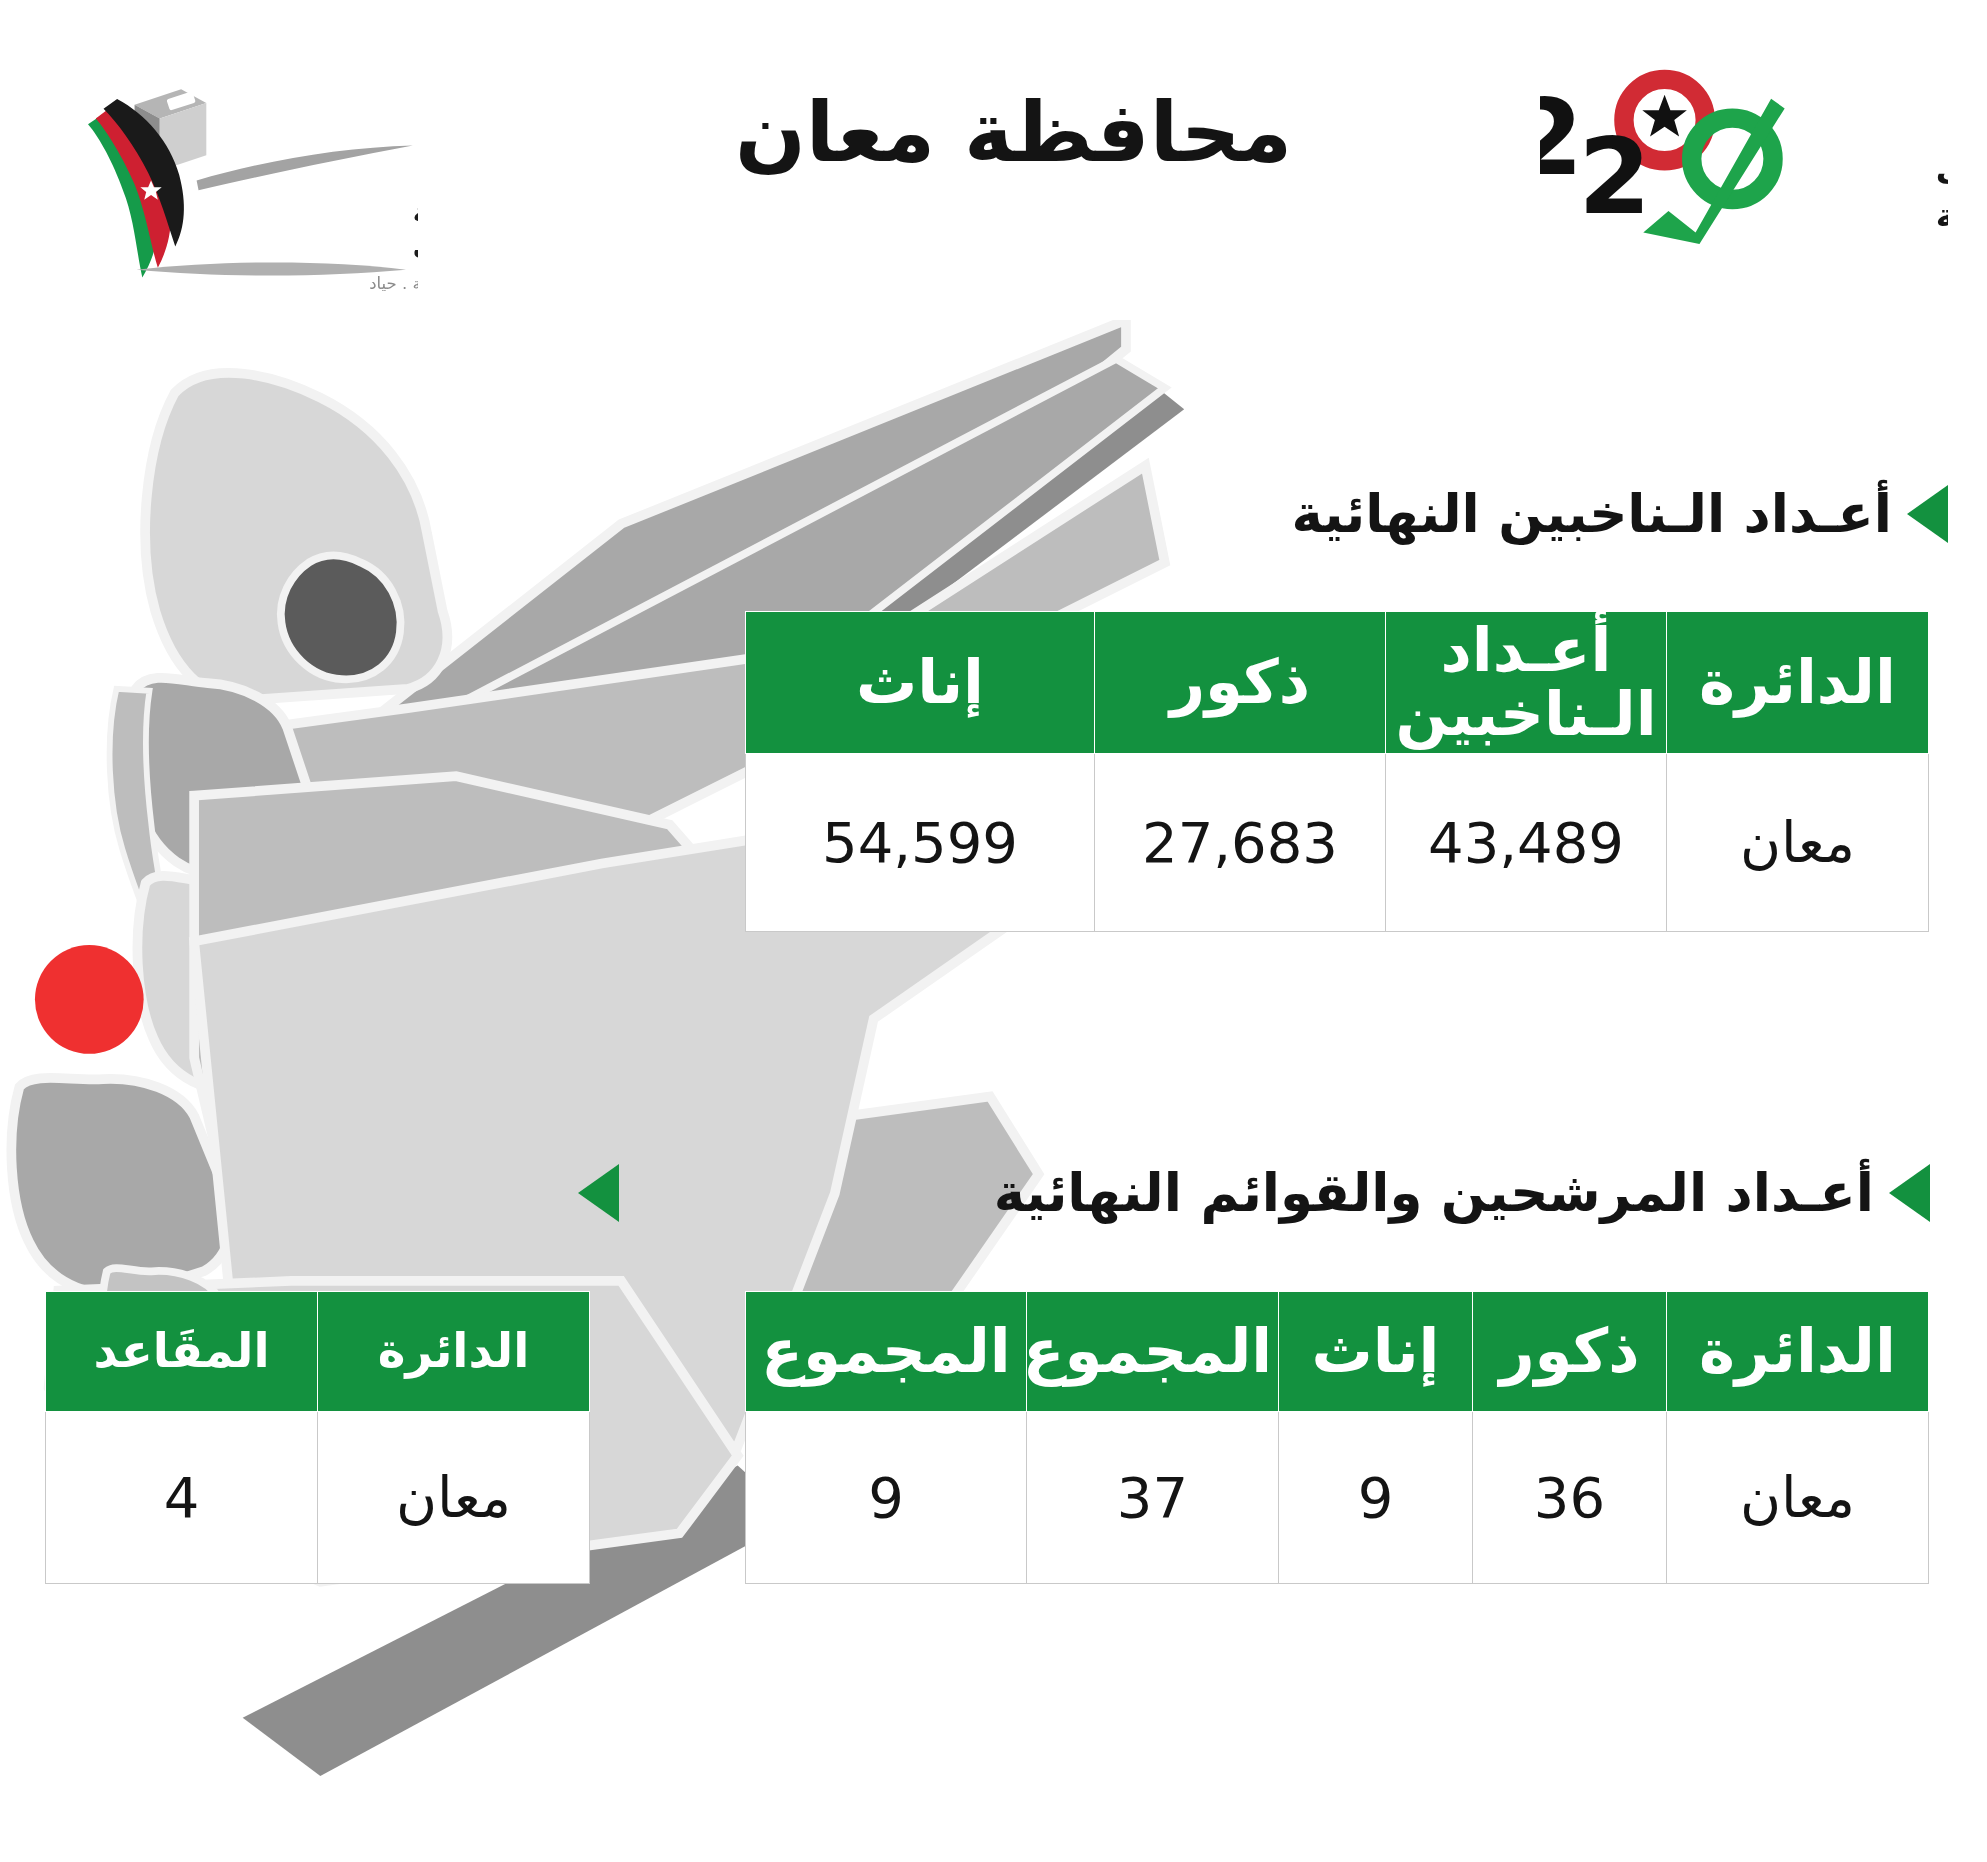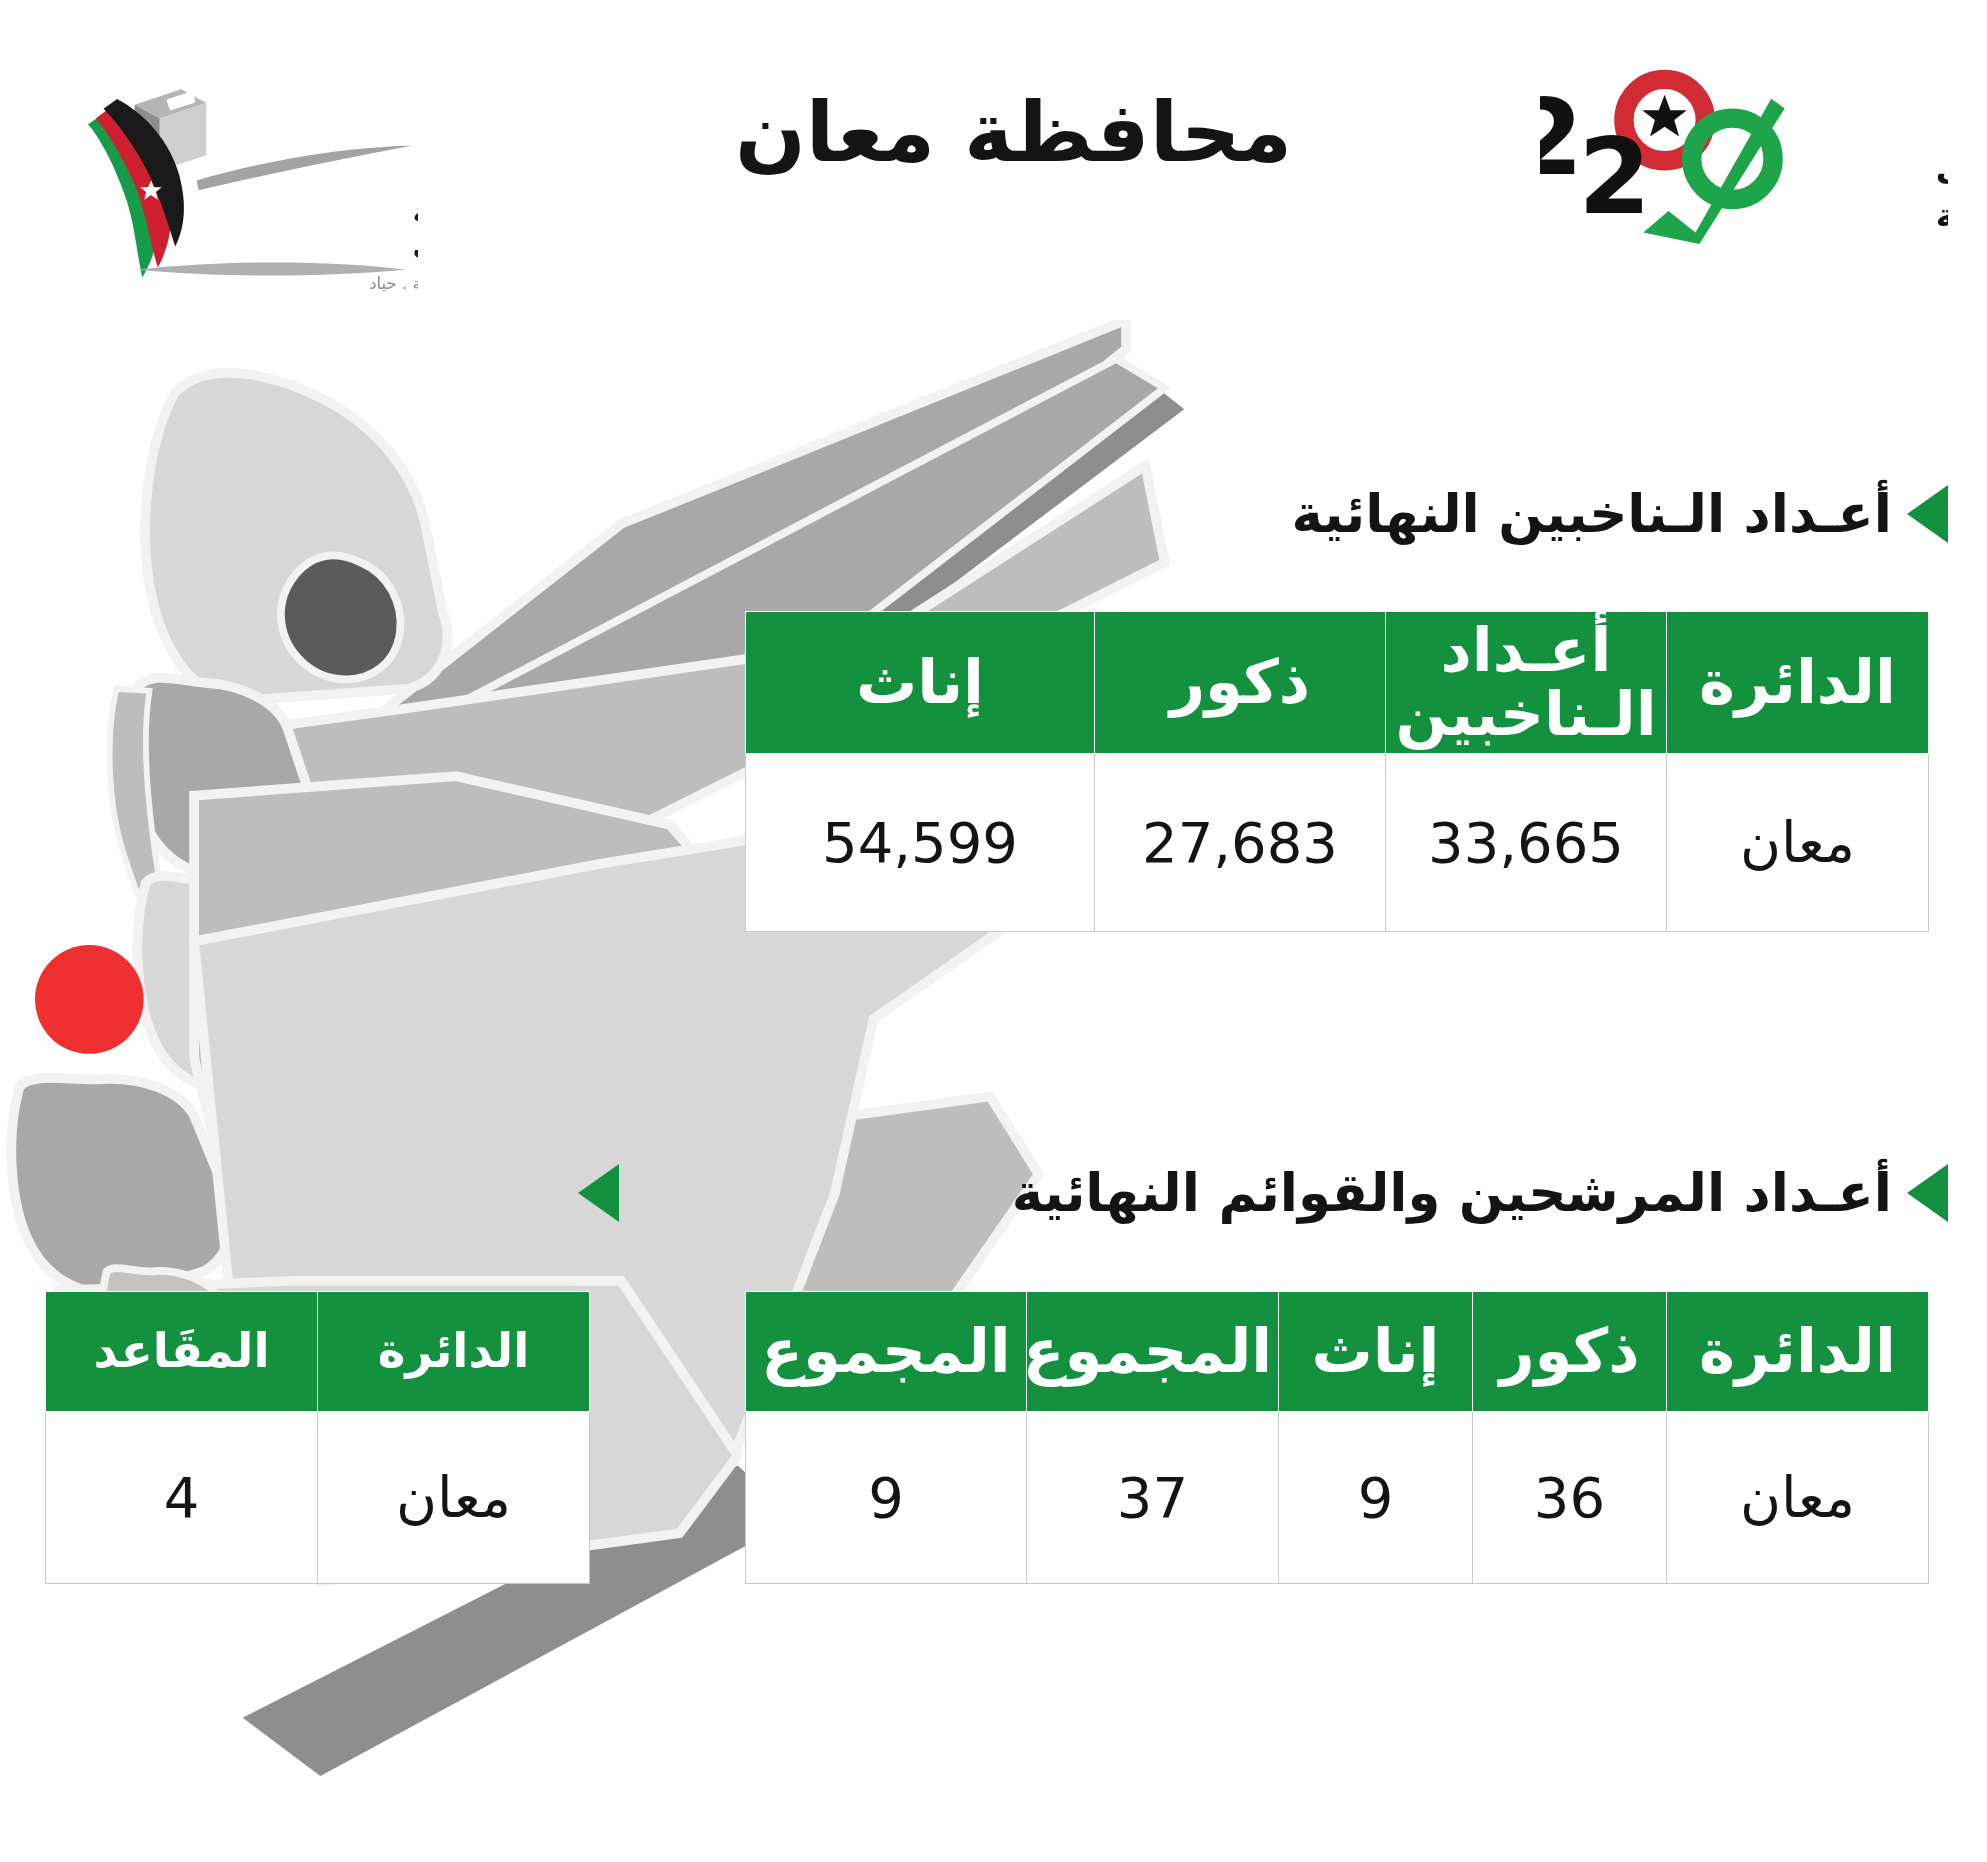--- a/index.html
+++ b/index.html
@@ -89,21 +89,21 @@
     flex: 0 0 auto;
   }
   .section-heading .heading-text {
     font-size: 53px;
     font-weight: bold;
     color: #141414;
     line-height: 1.05;
   }
 
   #heading-voters  { right: 39px; top: 485px; }
-  #heading-cands   { right: 39px; top: 1164px; }
+  #heading-cands   { right: 57px; top: 1164px; }
   #heading-seats   { left: 0; top: 1164px; right: auto; width: 640px;
                      justify-content: flex-start; padding-right: 0; }
   #heading-seats   { right: 1368px; }
 
   
   table.data-table {
     position: absolute;
     border-collapse: collapse;
     z-index: 7;
     background: #ffffff;
@@ -287,21 +287,21 @@
     <tr>
       <th>الدائرة</th>
       <th>أعـداد الـناخبين</th>
       <th>ذكور</th>
       <th>إناث</th>
     </tr>
   </thead>
   <tbody>
     <tr>
       <td>معان</td>
-      <td><span class="num">33,665</span></td>
+      <td><span class="num">43,489</span></td>
       <td><span class="num">27,683</span></td>
       <td><span class="num">54,599</span></td>
     </tr>
   </tbody>
 </table>
 
 <div class="section-heading" id="heading-cands">
   <span class="bullet-tri"></span>
   <span class="heading-text">أعـداد المرشحين والقوائم النهائية</span>
 </div>

